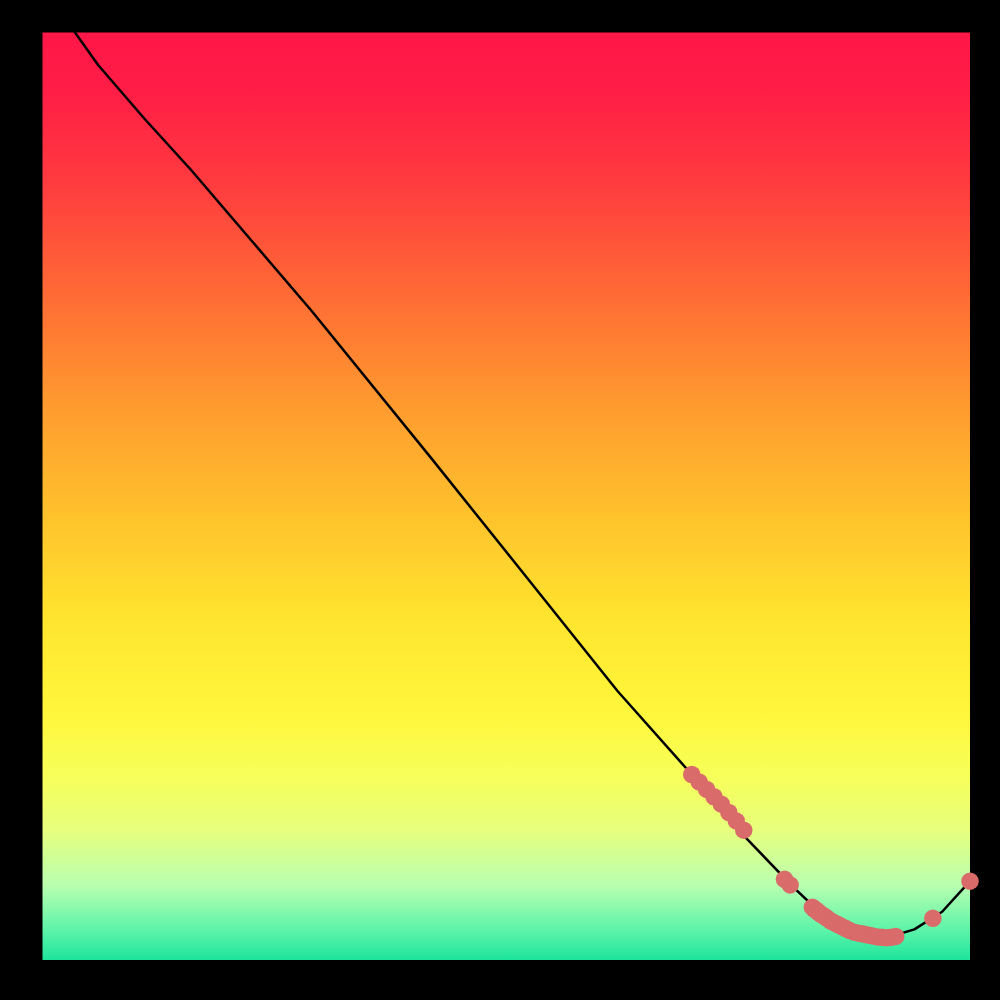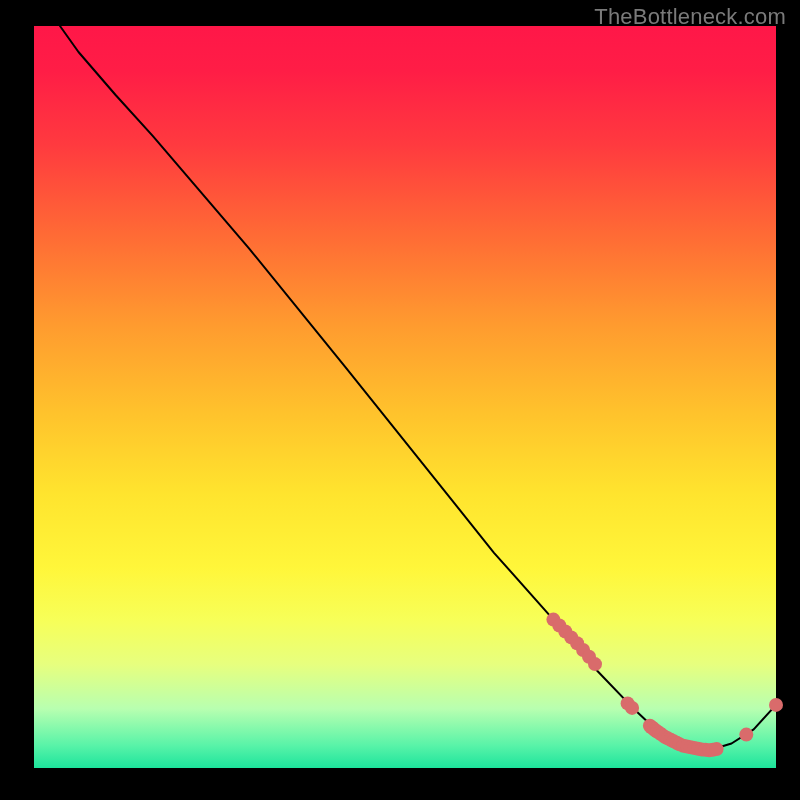--- a/index.html
+++ b/index.html
@@ -55,21 +55,20 @@
     top: 0;
     width: 742px;
     height: 742px;
     overflow: visible;
   }
 </style>
 </head>
 <body>
 
 <div class="frame">
-  <div class="watermark">TheBottleneck.com</div>
   <div class="plot">
     <svg viewBox="0 0 742 742">
       <path id="curve-path" fill="none" stroke="#000" stroke-width="2" stroke-linecap="round" stroke-linejoin="round" d="M26.0 0.0 L44.5 26.0 L81.6 69.0 L118.7 109.8 L215.2 222.6 L311.6 341.3 L400.7 452.6 L460.0 526.8 L519.4 593.6 L563.9 645.5 L601.0 684.1 L627.0 708.6 L653.0 721.2 L675.2 724.2 L697.5 717.5 L719.7 703.4 L742.0 678.9 "></path>
       <g id="markers">
           <circle cx="519.4" cy="593.6" r="7" fill="#d96b6b"></circle>
           <circle cx="525.3" cy="599.5" r="7" fill="#d96b6b"></circle>
           <circle cx="531.3" cy="605.5" r="7" fill="#d96b6b"></circle>
           <circle cx="537.2" cy="611.4" r="7" fill="#d96b6b"></circle>
           <circle cx="543.1" cy="617.3" r="7" fill="#d96b6b"></circle>
           <circle cx="549.1" cy="624.0" r="7" fill="#d96b6b"></circle>

